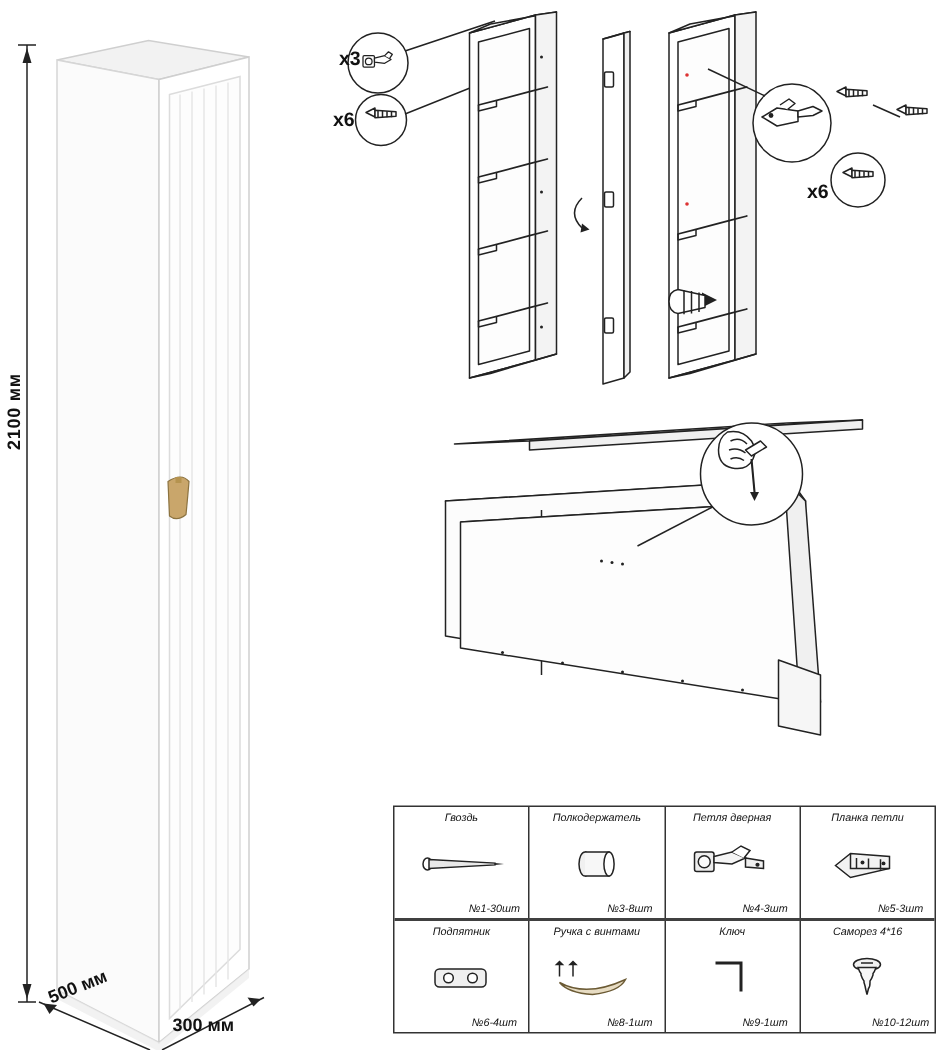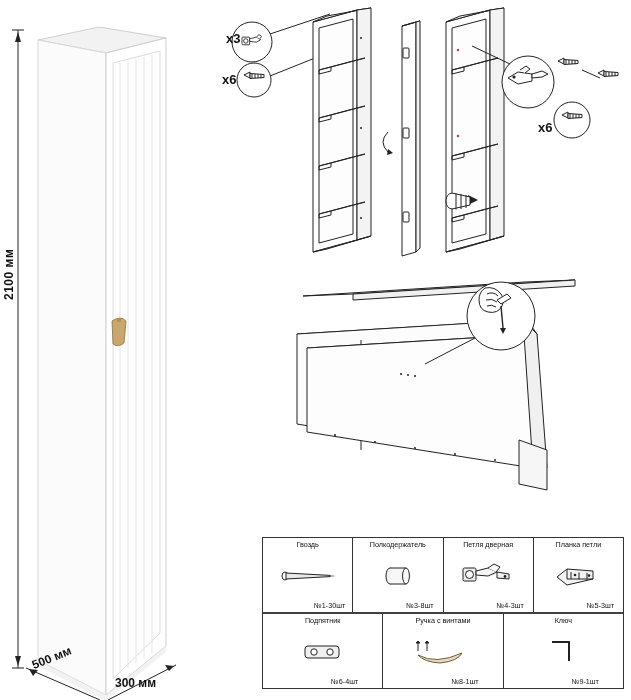--- a/index.html
+++ b/index.html
@@ -50,20 +50,21 @@
   }
   .parts-row{display:flex;flex:1 1 0;}
   .parts-row + .parts-row{border-top:2px solid #404040;}
   .cell{
     flex:1 1 0;
     border-right:1px solid #333;
     display:flex;flex-direction:column;
     align-items:center;justify-content:space-between;
     padding:3px 1px 2px 1px;
     box-sizing:border-box;
+    font-style:italic;
   }
   .cell:last-child{border-right:none;}
   .cell-title{
     font-size:7.2px;line-height:1.15;text-align:center;
     font-weight:normal;
     min-height:9px;
   }
   .cell-art{
     flex:1 1 auto;display:flex;align-items:center;justify-content:center;
     width:100%;
@@ -417,16 +418,29 @@
         <div class="cell-art">
           <svg width="36" height="26" viewBox="0 0 36 26">
             <g stroke="#222" stroke-width="2" fill="none" stroke-linecap="square">
               <path d="M8,3 L24,3 L24,21"></path>
             </g>
           </svg>
         </div>
         <div class="cell-code">№9-1шт</div>
       </div>
 
+      <div class="cell">
+        <div class="cell-title">Саморез 4*16</div>
+        <div class="cell-art">
+          <svg width="30" height="30" viewBox="0 0 30 30">
+            <g stroke="#222" stroke-width="1" fill="#fff">
+              <ellipse cx="15" cy="6" rx="9" ry="4" fill="#f0f0f0"></ellipse>
+              <path d="M9,8 q1,3 2,4 l0,1 q1,3 2,4 l0,1 q1,3 1,4 l1,4 l1,-4 q1,-1 1,-4 l0,-1 q1,-1 2,-4 l0,-1 q1,-1 2,-4 z" fill="#f6f6f6"></path>
+              <path d="M11,5 l8,0" stroke="#222"></path>
+            </g>
+          </svg>
+        </div>
+        <div class="cell-code">№10-12шт</div>
+      </div>
     </div>
   </div>
 
 </div>
 
 </body></html>

